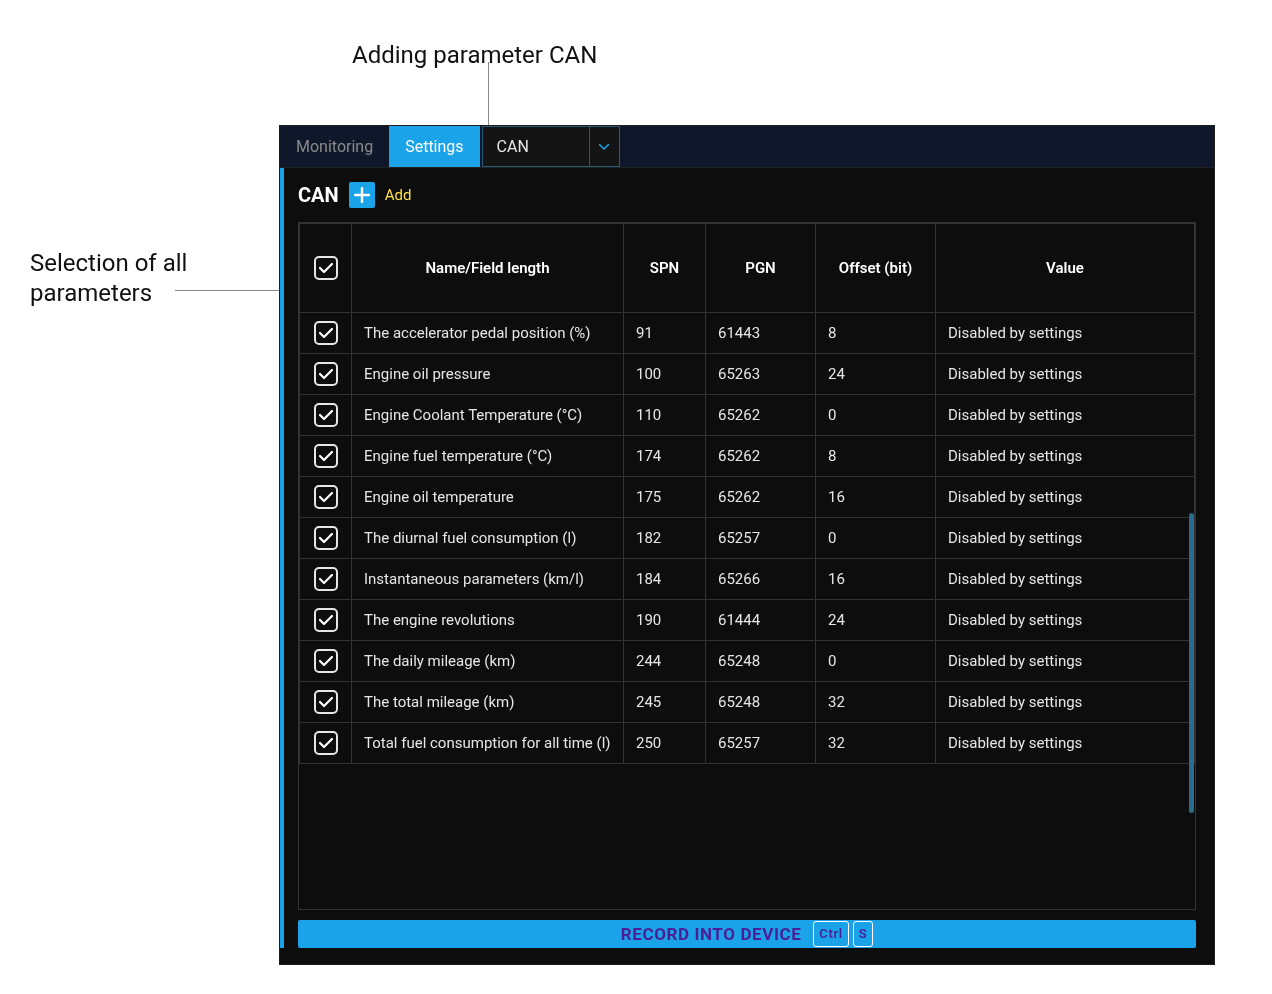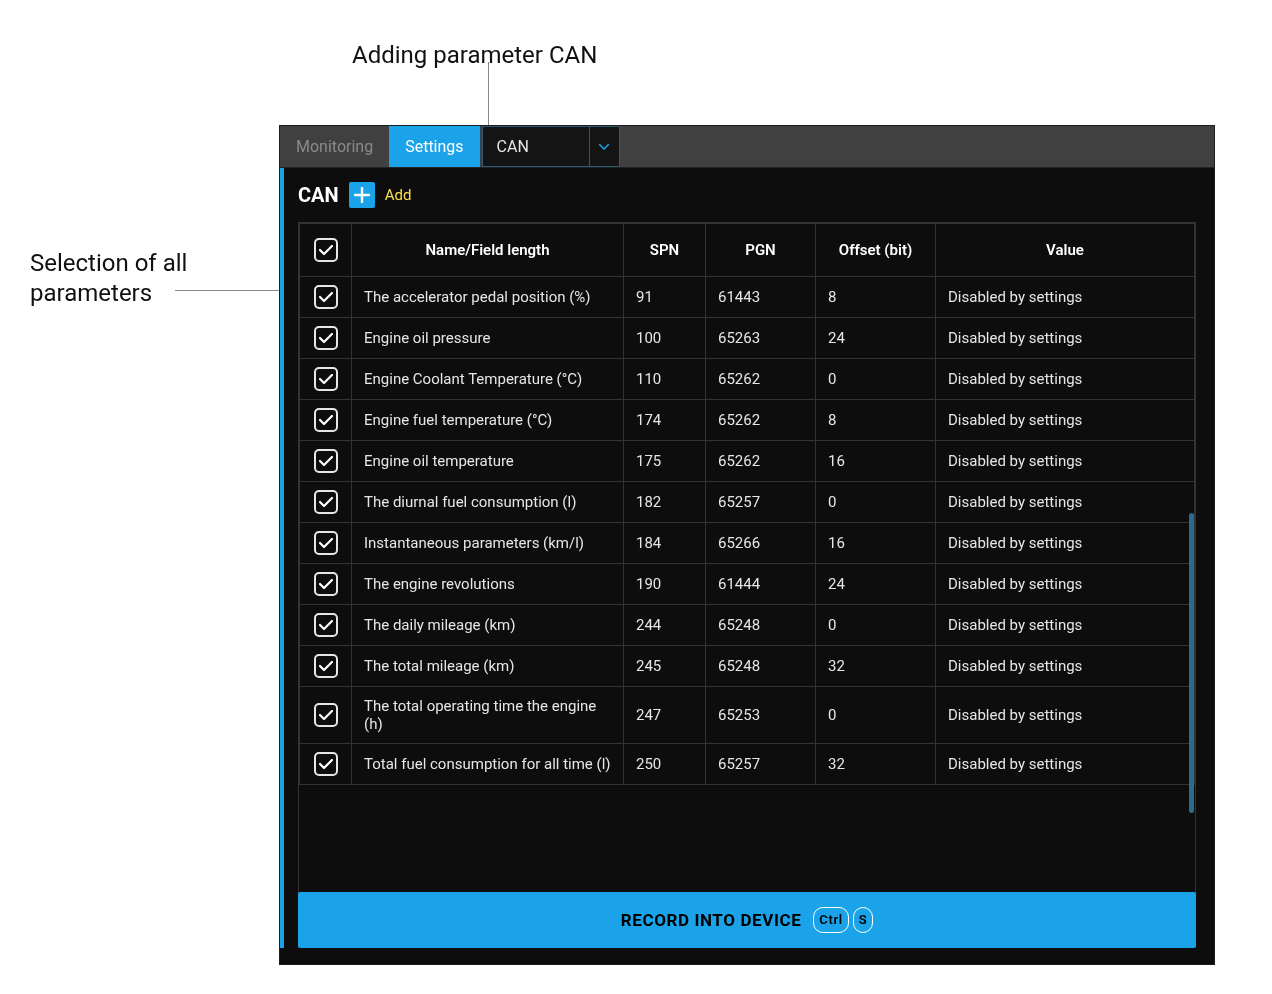--- a/index.html
+++ b/index.html
@@ -27,21 +27,21 @@
     width: 936px;
     height: 840px;
     background: #0d0d0d;
     color: #e6e6e6;
     border: 1px solid #1d1d1d;
   }
   .tabs {
     display: flex;
     align-items: stretch;
     height: 42px;
-    background: #404040;
+    background: #0f172a;
     border-bottom: 1px solid #222;
   }
   .tab {
     padding: 0 16px;
     display: flex;
     align-items: center;
     font-size: 16px;
     color: #8a8a8a;
     cursor: pointer;
   }
@@ -118,53 +118,53 @@
     border: 1px solid #333;
     padding: 10px 12px;
     font-size: 15px;
     text-align: left;
     color: #e6e6e6;
   }
   th {
     font-weight: 600;
     color: #fff;
     text-align: center;
-    padding: 14px 10px;
+    padding: 32px 10px;
   }
   th.c-name-h { text-align: center; }
   td.chk { text-align: center; padding: 8px 0; }
   .checkbox {
     width: 24px; height: 24px;
     border: 2px solid #e6e6e6;
     border-radius: 5px;
     display: inline-flex;
     align-items: center;
     justify-content: center;
     cursor: pointer;
   }
   .checkbox svg { width: 14px; height: 11px; }
   .record-bar {
     position: absolute;
     left: 18px; right: 18px; bottom: 16px;
-    height: 56px;
+    height: 28px;
     background: #1aa3e8;
-    color: #000000;
+    color: #4c1d95;
     display: flex;
     align-items: center;
     justify-content: center;
     gap: 12px;
     font-size: 17px;
     font-weight: 700;
     letter-spacing: 0.6px;
     border-radius: 2px;
     cursor: pointer;
   }
   .kbd {
     border: 1.5px solid #fff;
-    border-radius: 10px;
+    border-radius: 3px;
     padding: 12px 5px;
     font-size: 13px;
     font-weight: 600;
     line-height: 18px;
     height: 20px;
     display: inline-flex;
     align-items: center;
   }
   .kbd-group { display: flex; gap: 4px; }
   .active-indicator {
@@ -365,32 +365,20 @@
             <td>65248</td>
             <td>32</td>
             <td>Disabled by settings</td>
           </tr>
           <tr>
             <td class="chk"><span class="checkbox">
                 <svg viewBox="0 0 14 11">
                   <path d="M1 5 L5 9 L13 1" stroke="#fff" stroke-width="2.2" fill="none" stroke-linecap="round" stroke-linejoin="round"></path>
                 </svg>
               </span></td>
-            <td>The total operating time the engine (h)</td>
-            <td>247</td>
-            <td>65253</td>
-            <td>0</td>
-            <td>Disabled by settings</td>
-          </tr>
-          <tr>
-            <td class="chk"><span class="checkbox">
-                <svg viewBox="0 0 14 11">
-                  <path d="M1 5 L5 9 L13 1" stroke="#fff" stroke-width="2.2" fill="none" stroke-linecap="round" stroke-linejoin="round"></path>
-                </svg>
-              </span></td>
             <td>Total fuel consumption for all time (l)</td>
             <td>250</td>
             <td>65257</td>
             <td>32</td>
             <td>Disabled by settings</td>
           </tr>
         </tbody>
     </table>
     <div class="scroll-indicator"></div>
   </div>

